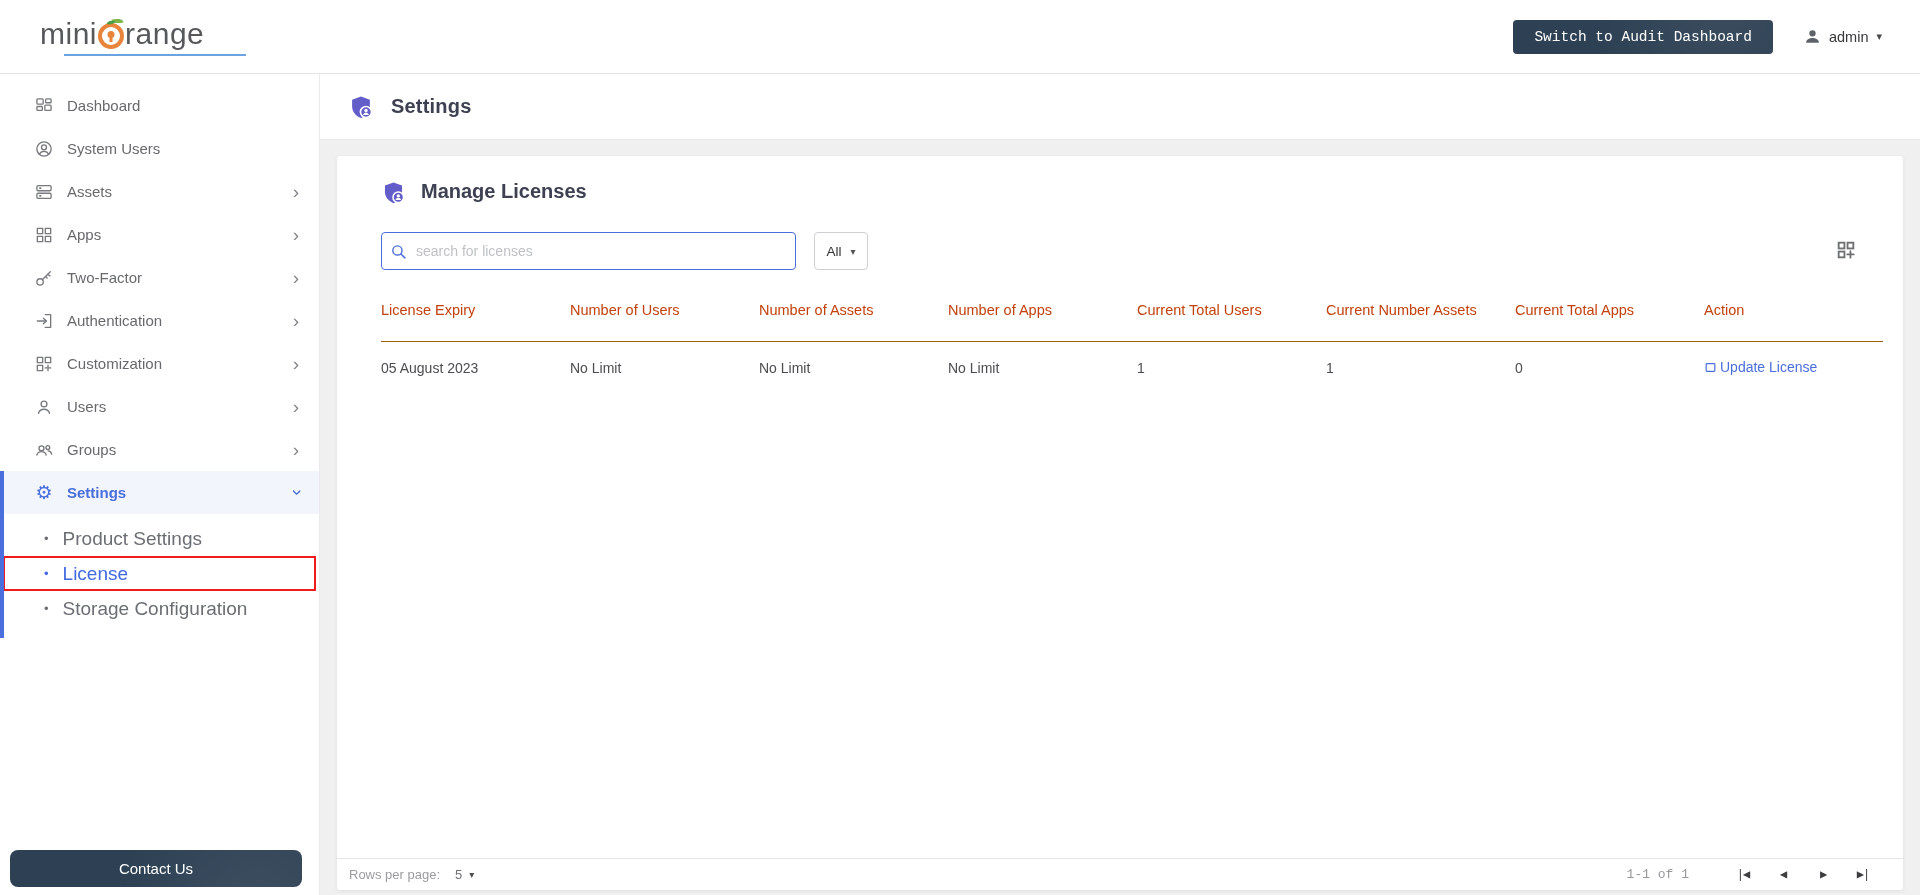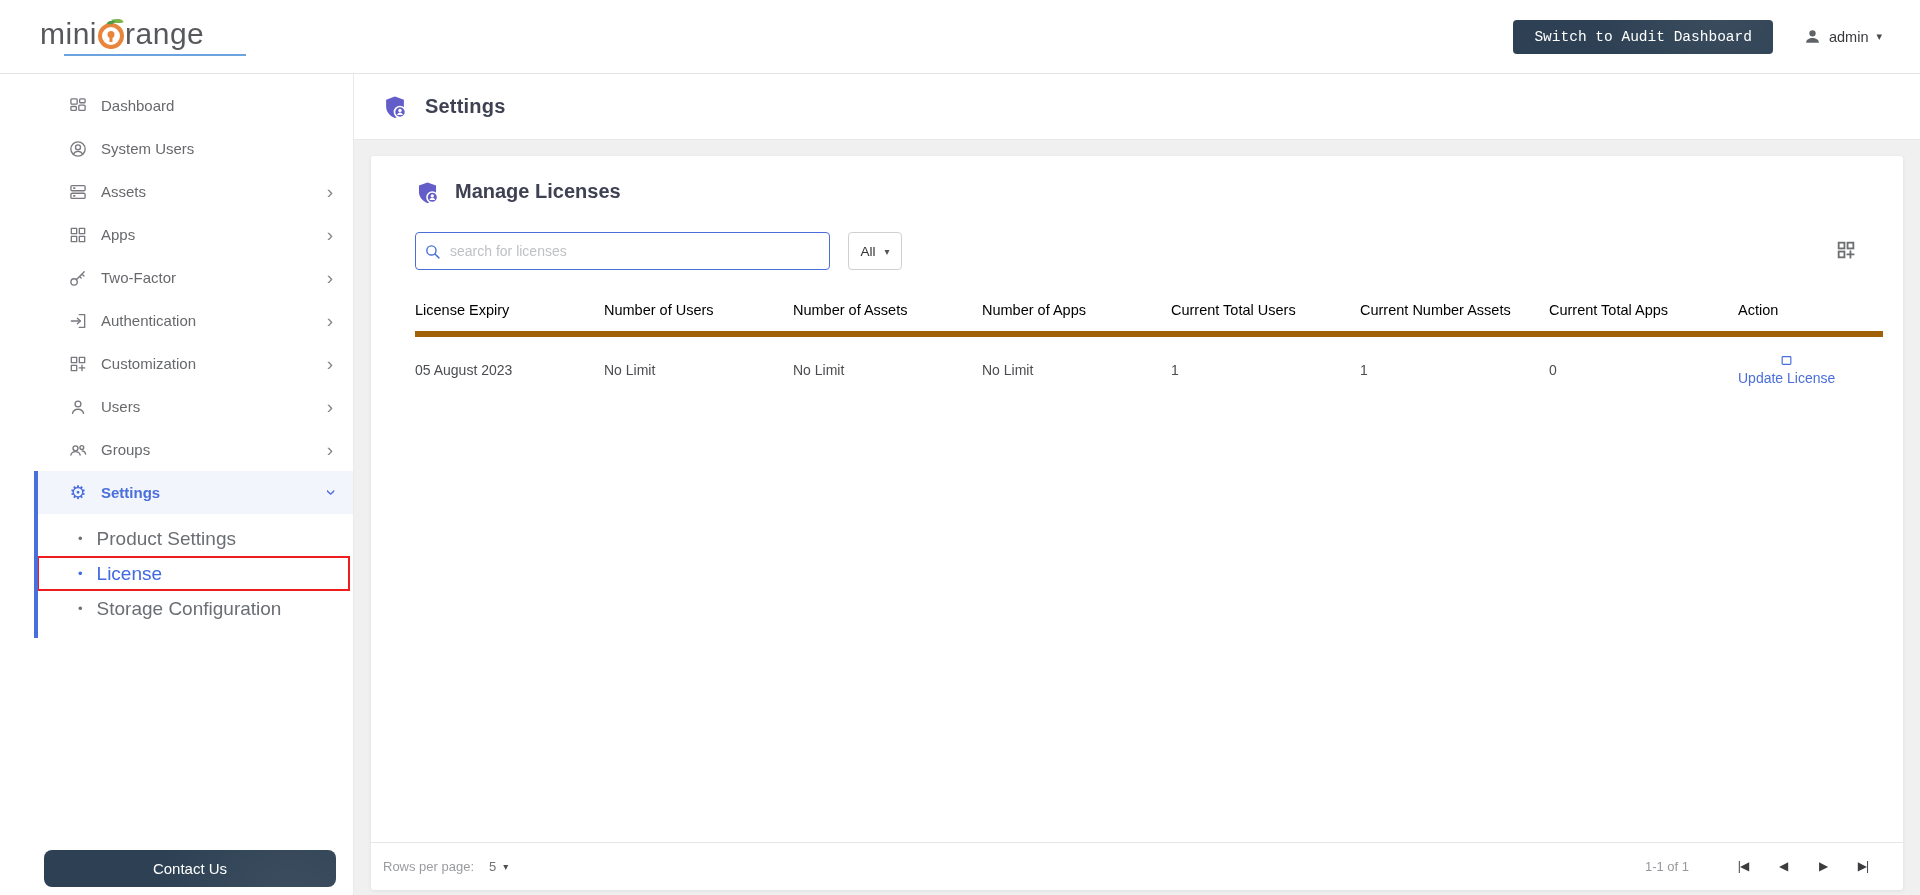--- a/index.html
+++ b/index.html
@@ -25,21 +25,21 @@
   .logo-o .leaf2{position:absolute;top:-7px;right:5px;width:8px;height:5px;background:#4e9b47;border-radius:100% 0 100% 0;transform:rotate(14deg);}
   .logo-underline{height:2px;background:#6ba3e0;width:182px;margin:5px 0 0 24px;}
   .topbar-right{display:flex;align-items:center;gap:30px;}
   .switch-btn{background:var(--navy);color:#fff;font-size:14.5px;font-weight:500;border:none;border-radius:4px;padding:9px 21px;cursor:pointer;font-family:Liberation Mono, monospace;background-image:radial-gradient(circle at 80% -40%,rgba(255,255,255,.06),transparent 60%);}
   .user-chip{display:flex;align-items:center;gap:7px;cursor:pointer;}
   .user-chip svg{width:19px;height:19px;}
   .user-name{font-size:14.5px;color:#37393d;}
   .caret{font-size:11px;color:#4a4a4a;margin-left:1px;}
 
   
-  .shell{display:flex;height:821px;margin-left:34px;}
+  .shell{display:flex;height:821px;}
 
   
   .sidebar{width:320px;background:#fff;border-right:1px solid #eaeaec;position:relative;flex-shrink:0;}
   .side-nav{padding-top:10px;}
   .side-item{height:43px;display:flex;align-items:center;padding-left:33px;cursor:pointer;position:relative;}
   .side-icon{width:22px;height:20px;display:inline-flex;align-items:center;justify-content:center;flex-shrink:0;}
   .side-icon svg{width:20px;height:20px;}
   .side-label{margin-left:12px;font-size:15px;color:var(--gray-text);}
   .chev{position:absolute;right:20px;font-size:19px;color:#85878c;line-height:1;font-weight:400;}
   .settings-group{position:relative;}
@@ -75,31 +75,31 @@
   .search-input{border:none;outline:none;flex:1;font-size:14px;font-family:inherit;color:#444;background:transparent;}
   .search-input::placeholder{color:#bfc1c5;}
   .filter-select{margin-left:18px;height:38px;min-width:54px;border:1px solid #cfd0d3;border-radius:4px;display:flex;align-items:center;justify-content:center;gap:8px;padding:0 10px;cursor:pointer;background:#fff;}
   .filter-value{font-size:13.5px;color:#333;}
   .filter-select .caret{font-size:10px;color:#555;}
   .controls-spacer{flex:1;}
   .grid-add{width:24px;height:24px;cursor:pointer;display:inline-flex;}
   .grid-add svg{width:22px;height:22px;}
 
   table.lic{border-collapse:collapse;table-layout:fixed;width:calc(100% - 64px);margin:22px 20px 0 44px;}
-  table.lic th{text-align:left;font-weight:500;font-size:14.5px;color:#000000;padding:10px 8px 13px 0;border-bottom:6px solid #a16207;white-space:nowrap;overflow:hidden;}
+  table.lic th{text-align:left;font-weight:500;font-size:14.5px;color:#c2410c;padding:10px 8px 23px 0;border-bottom:1px solid #a16207;white-space:nowrap;overflow:hidden;}
   table.lic td{font-size:14px;color:#4c4d50;padding:17px 8px 14px 0;white-space:nowrap;}
-  .update-link{display:inline-flex;align-items:center;gap:3px;color:var(--accent);font-size:14px;text-decoration:none;cursor:pointer;flex-direction:column;}
+  .update-link{display:inline-flex;align-items:center;gap:3px;color:var(--accent);font-size:14px;text-decoration:none;cursor:pointer;}
   .update-link svg{width:13px;height:13px;}
 
   .card-body-spacer{flex:1;}
-  .pagination{border-top:1px solid #e7e7e9;height:48px;display:flex;align-items:center;padding:0 20px 0 12px;flex-shrink:0;}
+  .pagination{border-top:1px solid #e7e7e9;height:32px;display:flex;align-items:center;padding:0 20px 0 12px;flex-shrink:0;}
   .rpp-label{font-size:13px;color:#9b9c9f;}
   .rpp-value{font-size:13px;color:#707174;margin-left:15px;}
   .rpp-caret{font-size:10px;color:#4e4e4e;margin-left:7px;cursor:pointer;}
-  .pag-right{margin-left:auto;display:flex;align-items:flex-start;}
+  .pag-right{margin-left:auto;display:flex;align-items:center;font-family:Liberation Mono, monospace;}
   .range-label{font-size:13px;color:#97989b;margin-right:34px;}
   .pag-btn{width:40px;text-align:center;font-size:12px;color:#3d3d3f;cursor:pointer;letter-spacing:-1px;user-select:none;}
 </style>
 </head>
 <body>
 
 <header class="topbar">
   <div class="logo">
     <div class="logo-line">
       <span>mini</span>

